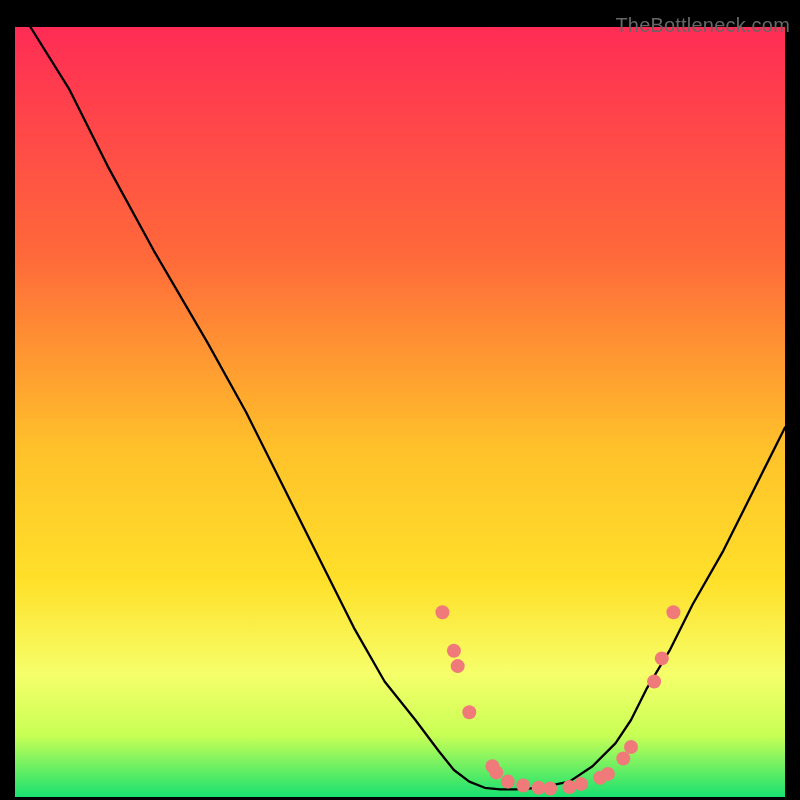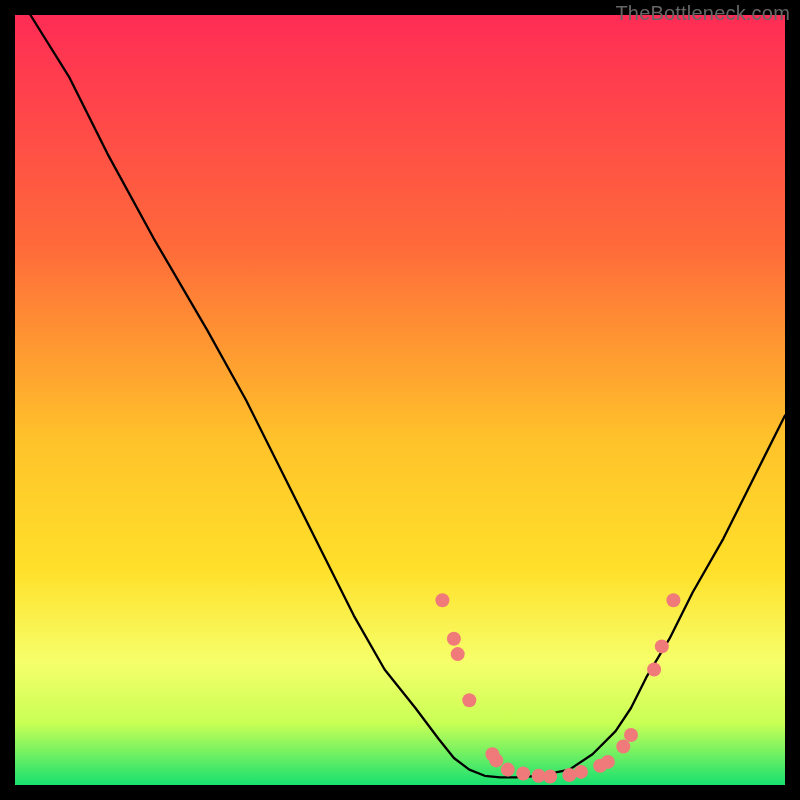--- a/index.html
+++ b/index.html
@@ -6,21 +6,21 @@
     margin: 0;
     padding: 0;
     width: 800px;
     height: 800px;
     background: #000;
     overflow: hidden;
     font-family: Arial, Helvetica, sans-serif;
   }
   .frame {
     position: absolute;
-    top: 0; left: 0;
+    top: 12px; left: 0;
     width: 800px;
     height: 568px;
     background: #000;
   }
   .plot {
     position: absolute;
     
     top: 15px;
     left: 15px;
     width: 770px;

